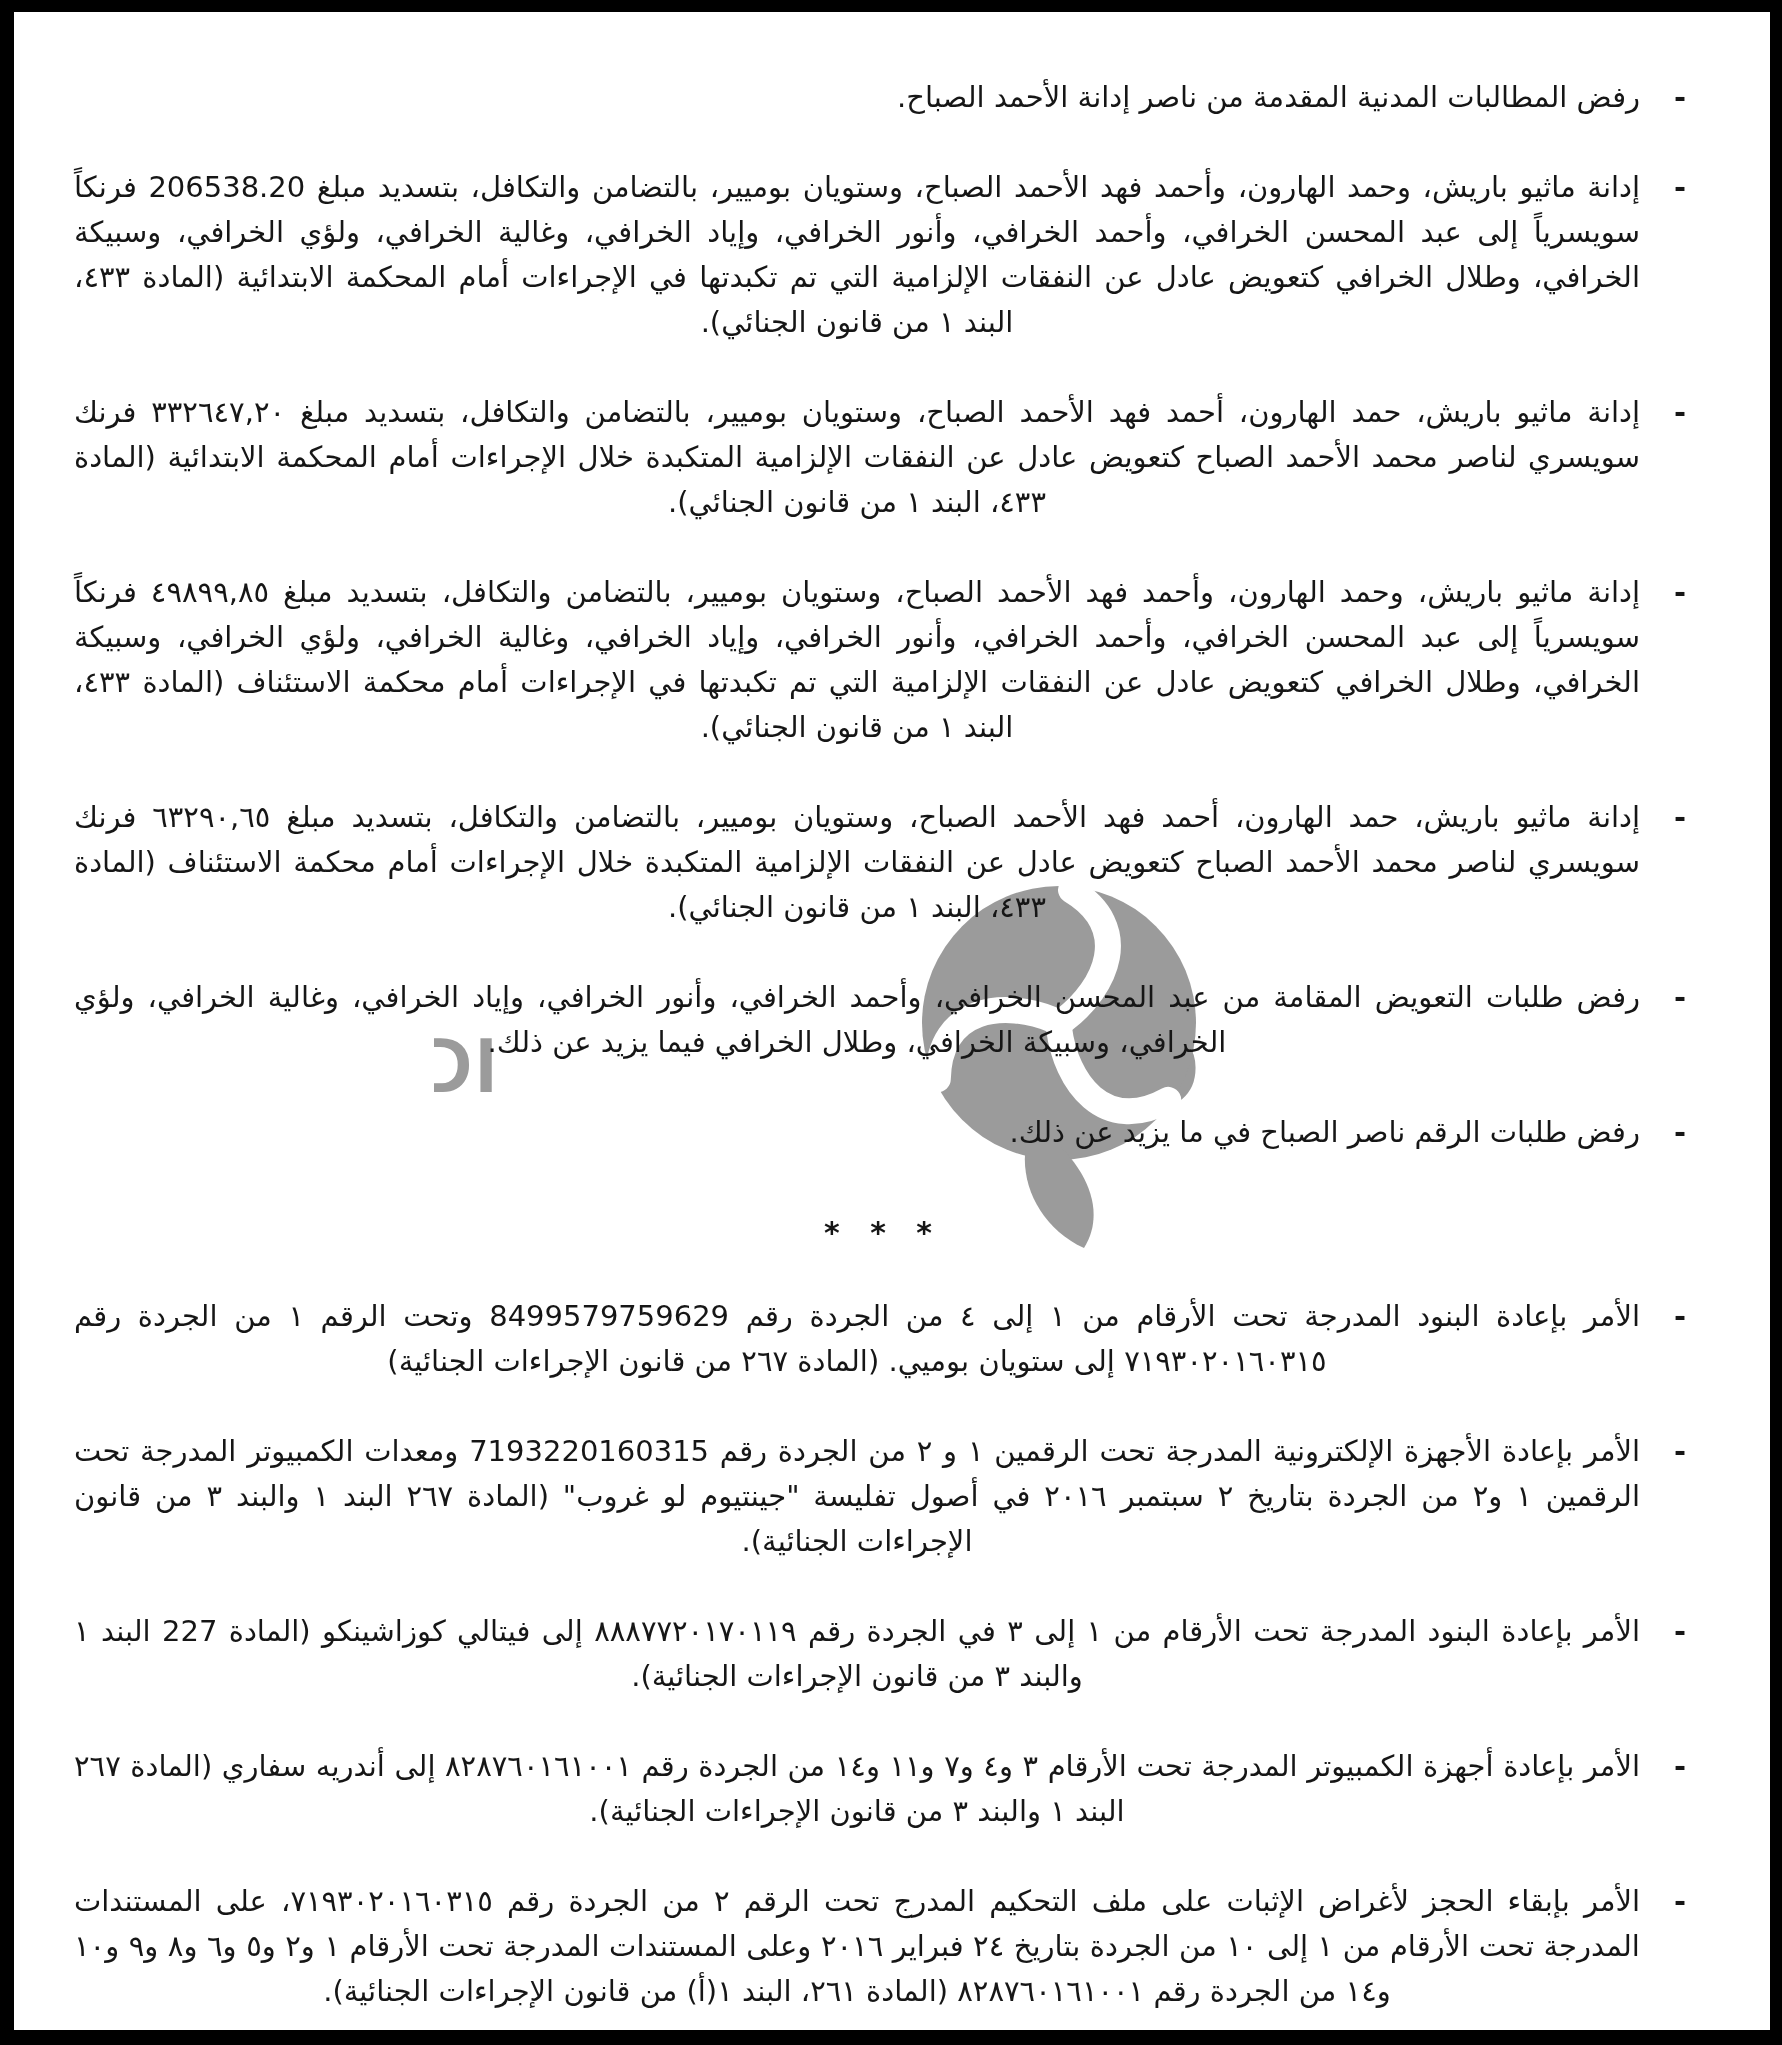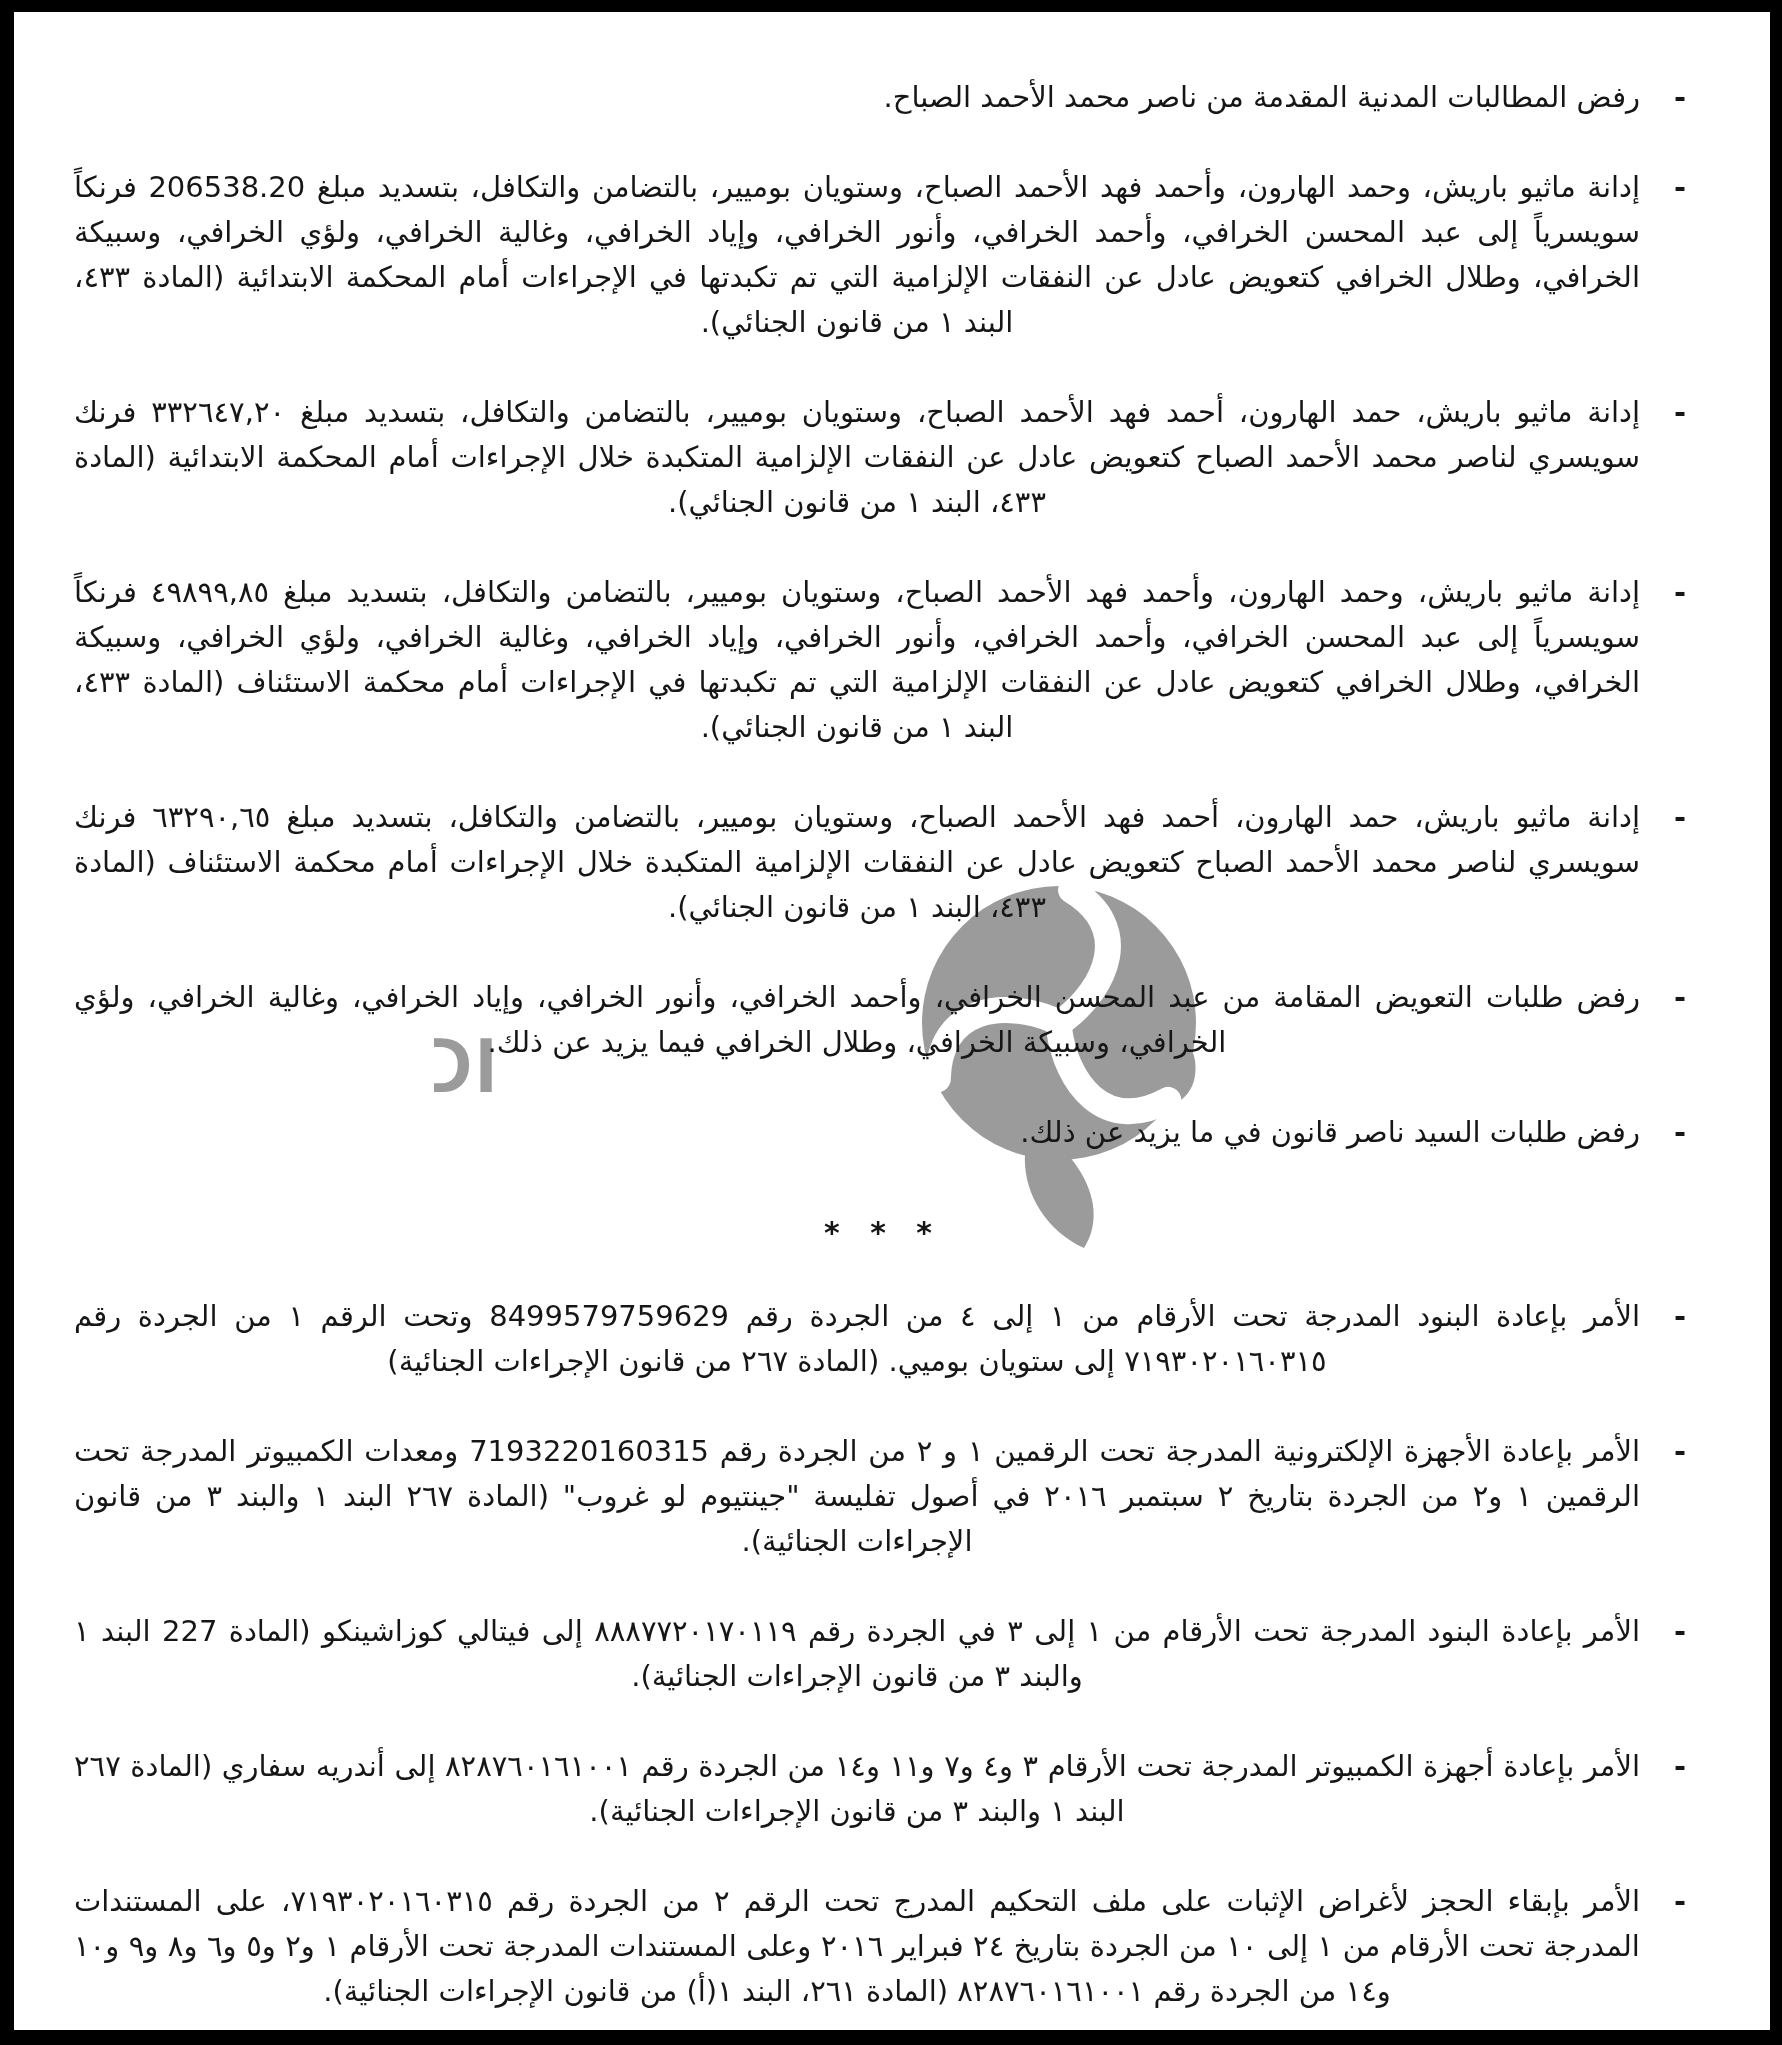--- a/index.html
+++ b/index.html
@@ -85,21 +85,21 @@
         <g transform="rotate(240,625,155)">
           <path d="M 637,22 C 700,60 672,120 630,152"></path>
         </g>
       </g>
     </g>
   </svg>
 
   <div class="content" id="doc-body">
       <div class="item single">
         <span class="dash">-</span>
-        <p class="text">رفض المطالبات المدنية المقدمة من ناصر محمد الأحمد الصباح.</p>
+        <p class="text">رفض المطالبات المدنية المقدمة من ناصر إدانة الأحمد الصباح.</p>
       </div>
       <div class="item">
         <span class="dash">-</span>
         <p class="text">إدانة ماثيو باريش، وحمد الهارون، وأحمد فهد الأحمد الصباح، وستويان بوميير، بالتضامن والتكافل، بتسديد مبلغ 206538.20 فرنكاً سويسرياً إلى عبد المحسن الخرافي، وأحمد الخرافي، وأنور الخرافي، وإياد الخرافي، وغالية الخرافي، ولؤي الخرافي، وسبيكة الخرافي، وطلال الخرافي كتعويض عادل عن النفقات الإلزامية التي تم تكبدتها في الإجراءات أمام المحكمة الابتدائية (المادة ٤٣٣، البند ١ من قانون الجنائي).</p>
       </div>
       <div class="item">
         <span class="dash">-</span>
         <p class="text">إدانة ماثيو باريش، حمد الهارون، أحمد فهد الأحمد الصباح، وستويان بوميير، بالتضامن والتكافل، بتسديد مبلغ ٣٣٢٦٤٧,٢٠ فرنك سويسري لناصر محمد الأحمد الصباح كتعويض عادل عن النفقات الإلزامية المتكبدة خلال الإجراءات أمام المحكمة الابتدائية (المادة ٤٣٣، البند ١ من قانون الجنائي).</p>
       </div>
       <div class="item">
@@ -109,21 +109,21 @@
       <div class="item">
         <span class="dash">-</span>
         <p class="text">إدانة ماثيو باريش، حمد الهارون، أحمد فهد الأحمد الصباح، وستويان بوميير، بالتضامن والتكافل، بتسديد مبلغ ٦٣٢٩٠,٦٥ فرنك سويسري لناصر محمد الأحمد الصباح كتعويض عادل عن النفقات الإلزامية المتكبدة خلال الإجراءات أمام محكمة الاستئناف (المادة ٤٣٣، البند ١ من قانون الجنائي).</p>
       </div>
       <div class="item">
         <span class="dash">-</span>
         <p class="text">رفض طلبات التعويض المقامة من عبد المحسن الخرافي، وأحمد الخرافي، وأنور الخرافي، وإياد الخرافي، وغالية الخرافي، ولؤي الخرافي، وسبيكة الخرافي، وطلال الخرافي فيما يزيد عن ذلك.</p>
       </div>
       <div class="item single">
         <span class="dash">-</span>
-        <p class="text">رفض طلبات السيد ناصر قانون في ما يزيد عن ذلك.</p>
+        <p class="text">رفض طلبات الرقم ناصر الصباح في ما يزيد عن ذلك.</p>
       </div>
       <div class="separator">* * *</div>
       <div class="item">
         <span class="dash">-</span>
         <p class="text">الأمر بإعادة البنود المدرجة تحت الأرقام من ١ إلى ٤ من الجردة رقم 8499579759629 وتحت الرقم ١ من الجردة رقم ٧١٩٣٠٢٠١٦٠٣١٥ إلى ستويان بوميي. (المادة ٢٦٧ من قانون الإجراءات الجنائية)</p>
       </div>
       <div class="item">
         <span class="dash">-</span>
         <p class="text">الأمر بإعادة الأجهزة الإلكترونية المدرجة تحت الرقمين ١ و ٢ من الجردة رقم 7193220160315 ومعدات الكمبيوتر المدرجة تحت الرقمين ١ و٢ من الجردة بتاريخ ٢ سبتمبر ٢٠١٦ في أصول تفليسة "جينتيوم لو غروب" (المادة ٢٦٧ البند ١ والبند ٣ من قانون الإجراءات الجنائية).</p>
       </div>

